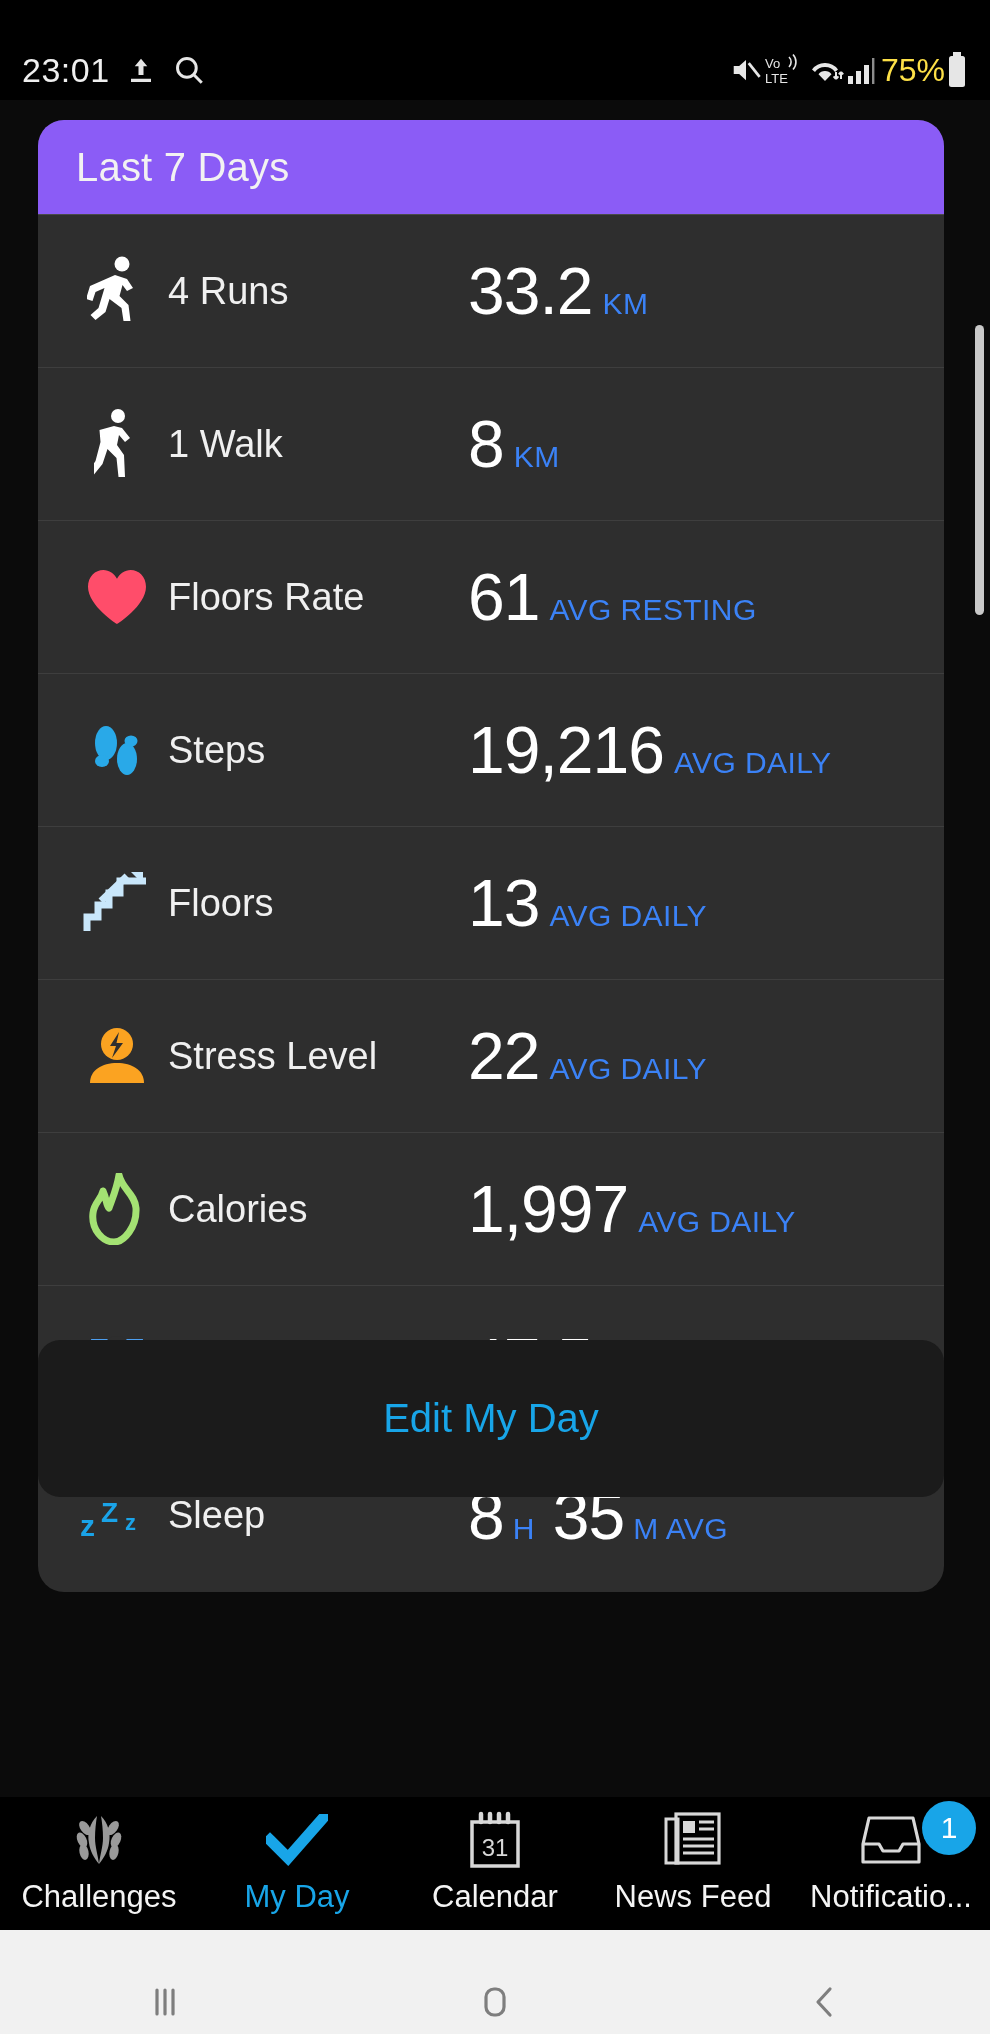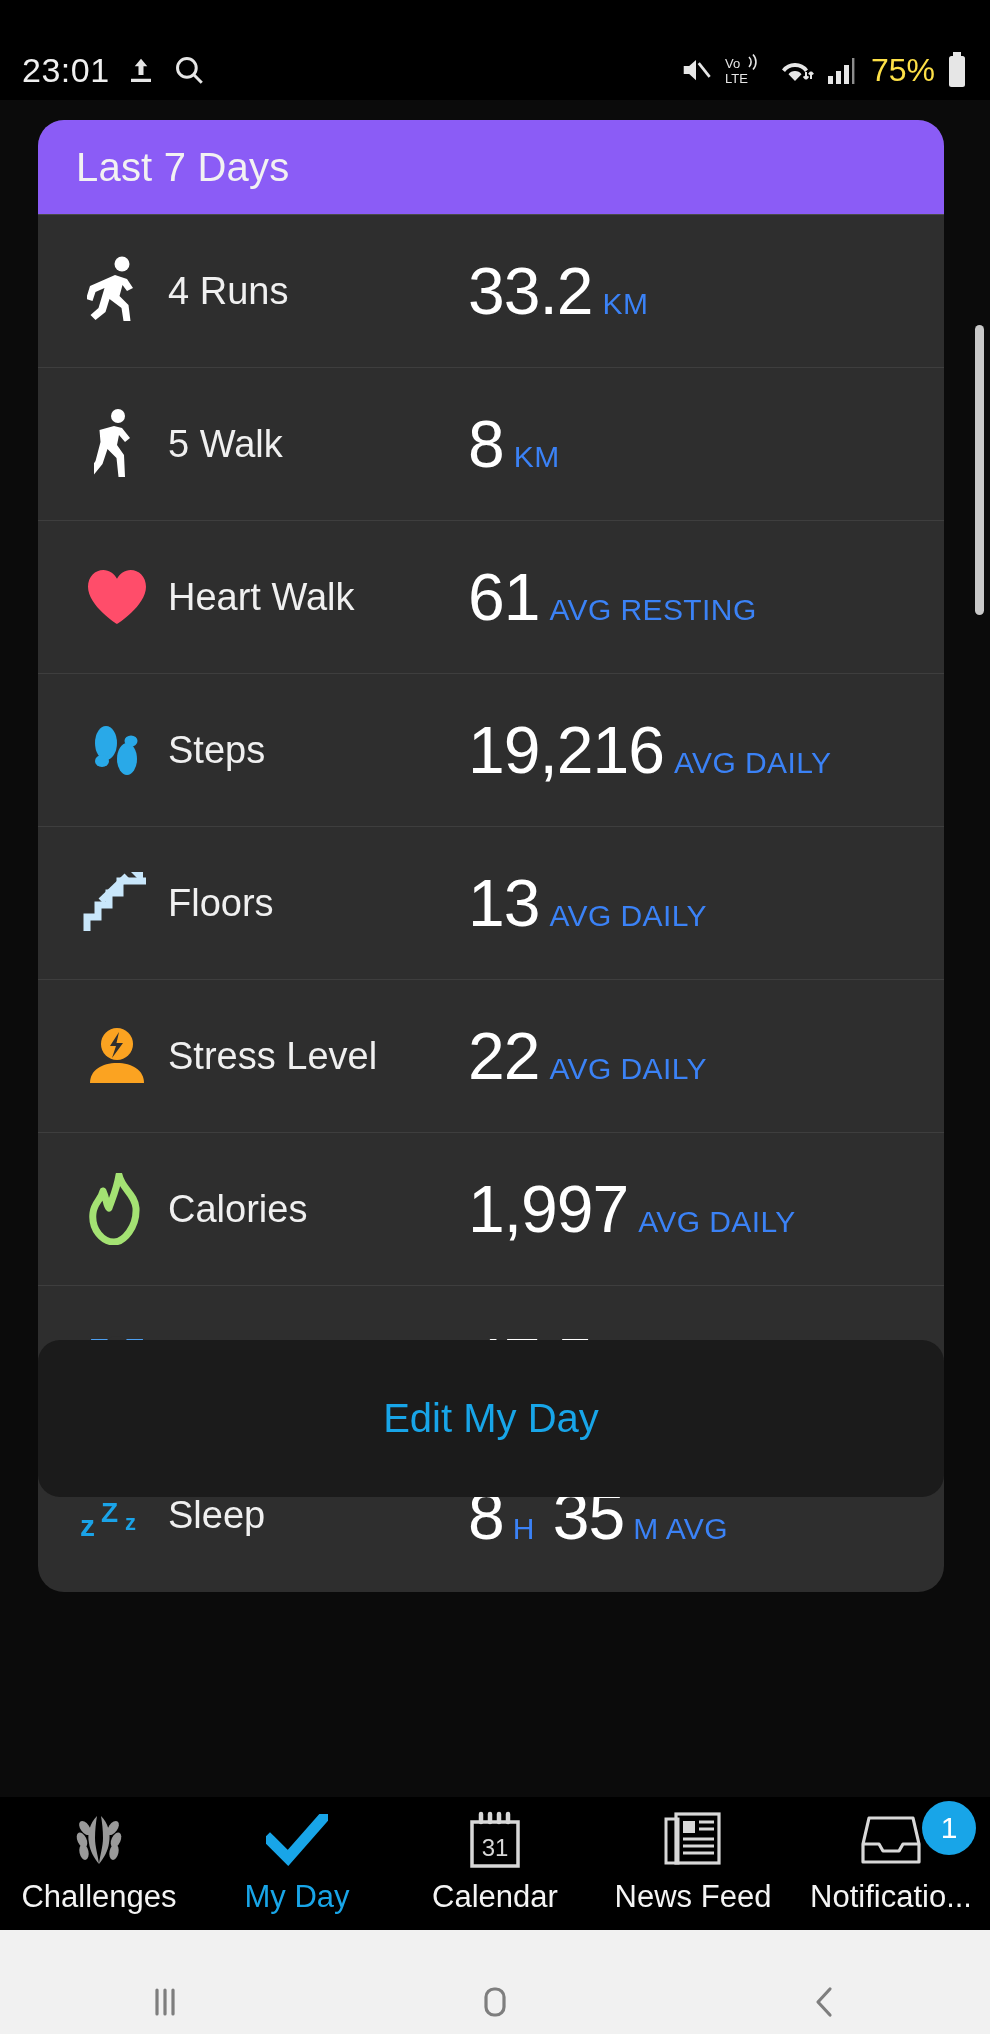--- a/index.html
+++ b/index.html
@@ -12,21 +12,21 @@
   #app { position:relative; width:990px; height:2034px; background:#0a0a0a;margin-top:40px; }
 
   
   .statusbar{
     position:absolute; top:0; left:0; width:990px; height:60px;
     background:#000; display:flex; align-items:center;
     padding:0 22px; color:#e8e8e8;
   }
   .sb-left{ display:flex; align-items:center; gap:16px; }
   .sb-time{ font-size:34px; letter-spacing:0.5px; color:#efefef; }
-  .sb-right{ margin-left:auto; display:flex; align-items:center; gap:11px; }
+  .sb-right{ margin-left:auto; display:flex; align-items:center; gap:1px; }
   .sb-batt-text{ font-size:32px; color:#fde047; }
   .ic{ display:inline-block; line-height:0; }
 
   
   .content{
     position:absolute; top:60px; left:0; width:990px; height:1697px;
     background:#0b0b0b; overflow:hidden;
   }
 
   .card{
@@ -190,34 +190,34 @@
         </div>
       </div>
 
       <div class="row">
         <div class="row-icon">
           <svg width="46" height="72" viewBox="0 0 46 72">
             <circle cx="24" cy="8" r="7" fill="#fff"></circle>
             <path d="M20 18 l8 2 8 10 -5 4 -6 -7 -2 10 7 10 1 22 -6.5 0 -2 -19 -9 -9 -5 15 -9 11 -5 -4 7 -10 5 -19 -1 -12 z" fill="#fff"></path>
           </svg>
         </div>
-        <div class="row-label">5 Walk</div>
+        <div class="row-label">1 Walk</div>
         <div class="row-value">
           <span class="val">8</span>
           <span class="unit">KM</span>
         </div>
       </div>
 
       <div class="row">
         <div class="row-icon">
           <svg width="62" height="58" viewBox="0 0 32 30">
             <path d="M16 29 C16 29 1 19.5 1 9.7 C1 4.4 4.8 1 8.9 1 C12 1 14.6 2.9 16 5.6 C17.4 2.9 20 1 23.1 1 C27.2 1 31 4.4 31 9.7 C31 19.5 16 29 16 29 z" fill="#ff4d6a"></path>
           </svg>
         </div>
-        <div class="row-label">Heart Walk</div>
+        <div class="row-label">Floors Rate</div>
         <div class="row-value">
           <span class="val">61</span>
           <span class="unit">AVG RESTING</span>
         </div>
       </div>
 
       <div class="row">
         <div class="row-icon">
           <svg width="60" height="66" viewBox="0 0 60 66">
             <ellipse cx="19" cy="26" rx="11" ry="17" fill="#29a9e8"></ellipse>

